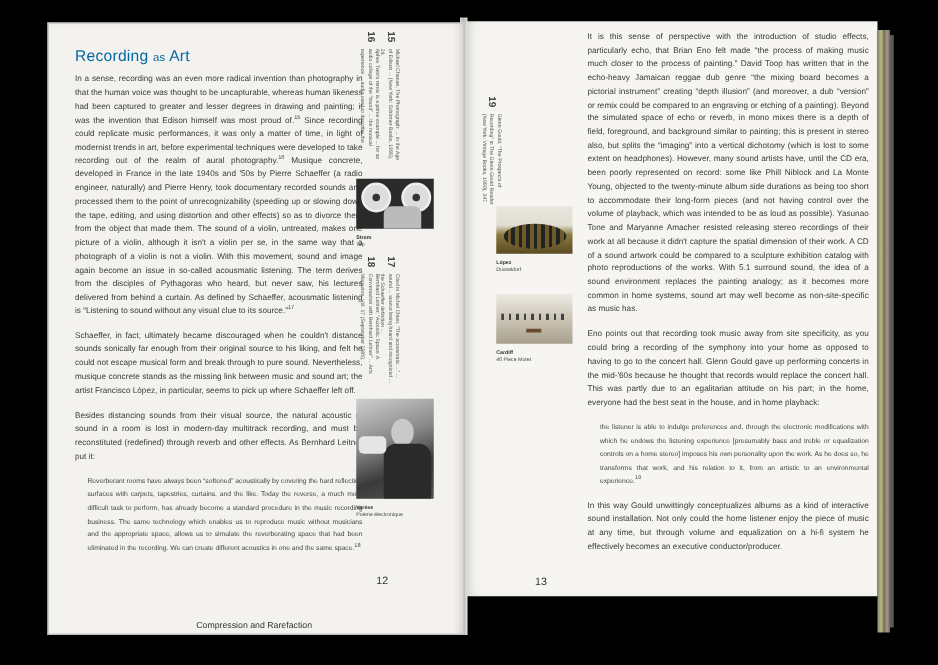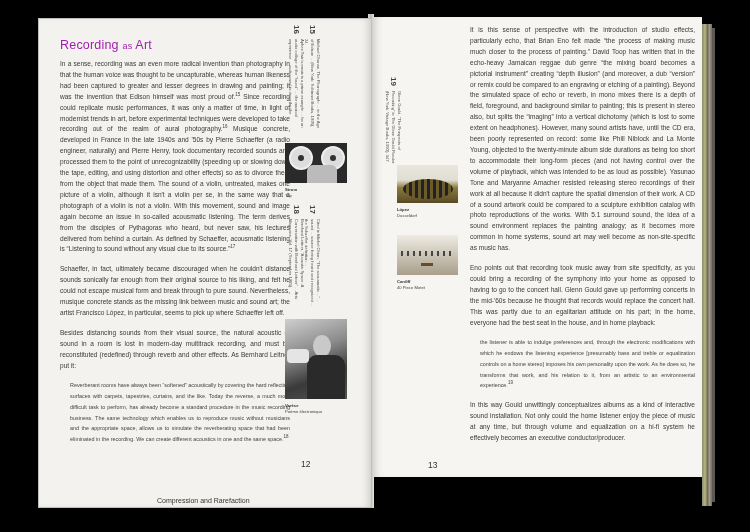--- a/index.html
+++ b/index.html
@@ -4,21 +4,21 @@
 <style>
   html, body { margin:0; padding:0; }
   body { width:750px; height:532px; background:#000; position:relative; overflow:hidden; font-family:"Liberation Sans", sans-serif; }
   .page { position:absolute; background:#f4f3ef; color:#2e2e2e; overflow:hidden; }
   .left-page { left:38px; top:18px; width:332px; height:488px; border:1px solid #bdbdbb; border-right:none; box-shadow: inset -6px 0 8px -4px rgba(0,0,0,0.18); background:#f3f2ee; }
   .right-page { left:372px; top:17px; width:330px; height:460px; background:#f6f5f1; box-shadow: inset 8px 0 10px -6px rgba(0,0,0,0.22); }
   .page-edges { position:absolute; left:702px; top:24px; width:10px; height:482px; background:linear-gradient(90deg,#8a8c6e 0,#b9b784 30%,#6e6f5a 55%,#a59a8a 75%,#7a6464 100%); }
   .page-edges2 { position:absolute; left:712px; top:28px; width:3px; height:474px; background:#5a5a55; }
   .gutter { position:absolute; left:368px; top:14px; width:6px; height:494px; background:linear-gradient(90deg,#d8d7d2,#b8b7b2,#e9e8e4); }
 
-  .heading { position:absolute; left:21px; top:19px; font-size:12.5px; color:#a21caf; letter-spacing:0.2px; }
+  .heading { position:absolute; left:21px; top:19px; font-size:12.5px; color:#0369a1; letter-spacing:0.2px; }
   .heading .small { font-size:9px; }
   .body-text { position:absolute; font-size:6.55px; line-height:10.9px; color:#3a3a3a; text-align:justify; }
   .body-text p { margin:0 0 9px 0; }
   .quote { font-size:5.4px; line-height:10.7px; margin:0 0 9px 10px !important; color:#444; }
   sup { font-size:4.5px; line-height:0; vertical-align:super; }
 
   .left-body { left:21px; top:40px; width:230px; }
   .right-body { left:98px; top:8px; width:225px; }
 
   .footer { position:absolute; font-size:7px; color:#333; }

